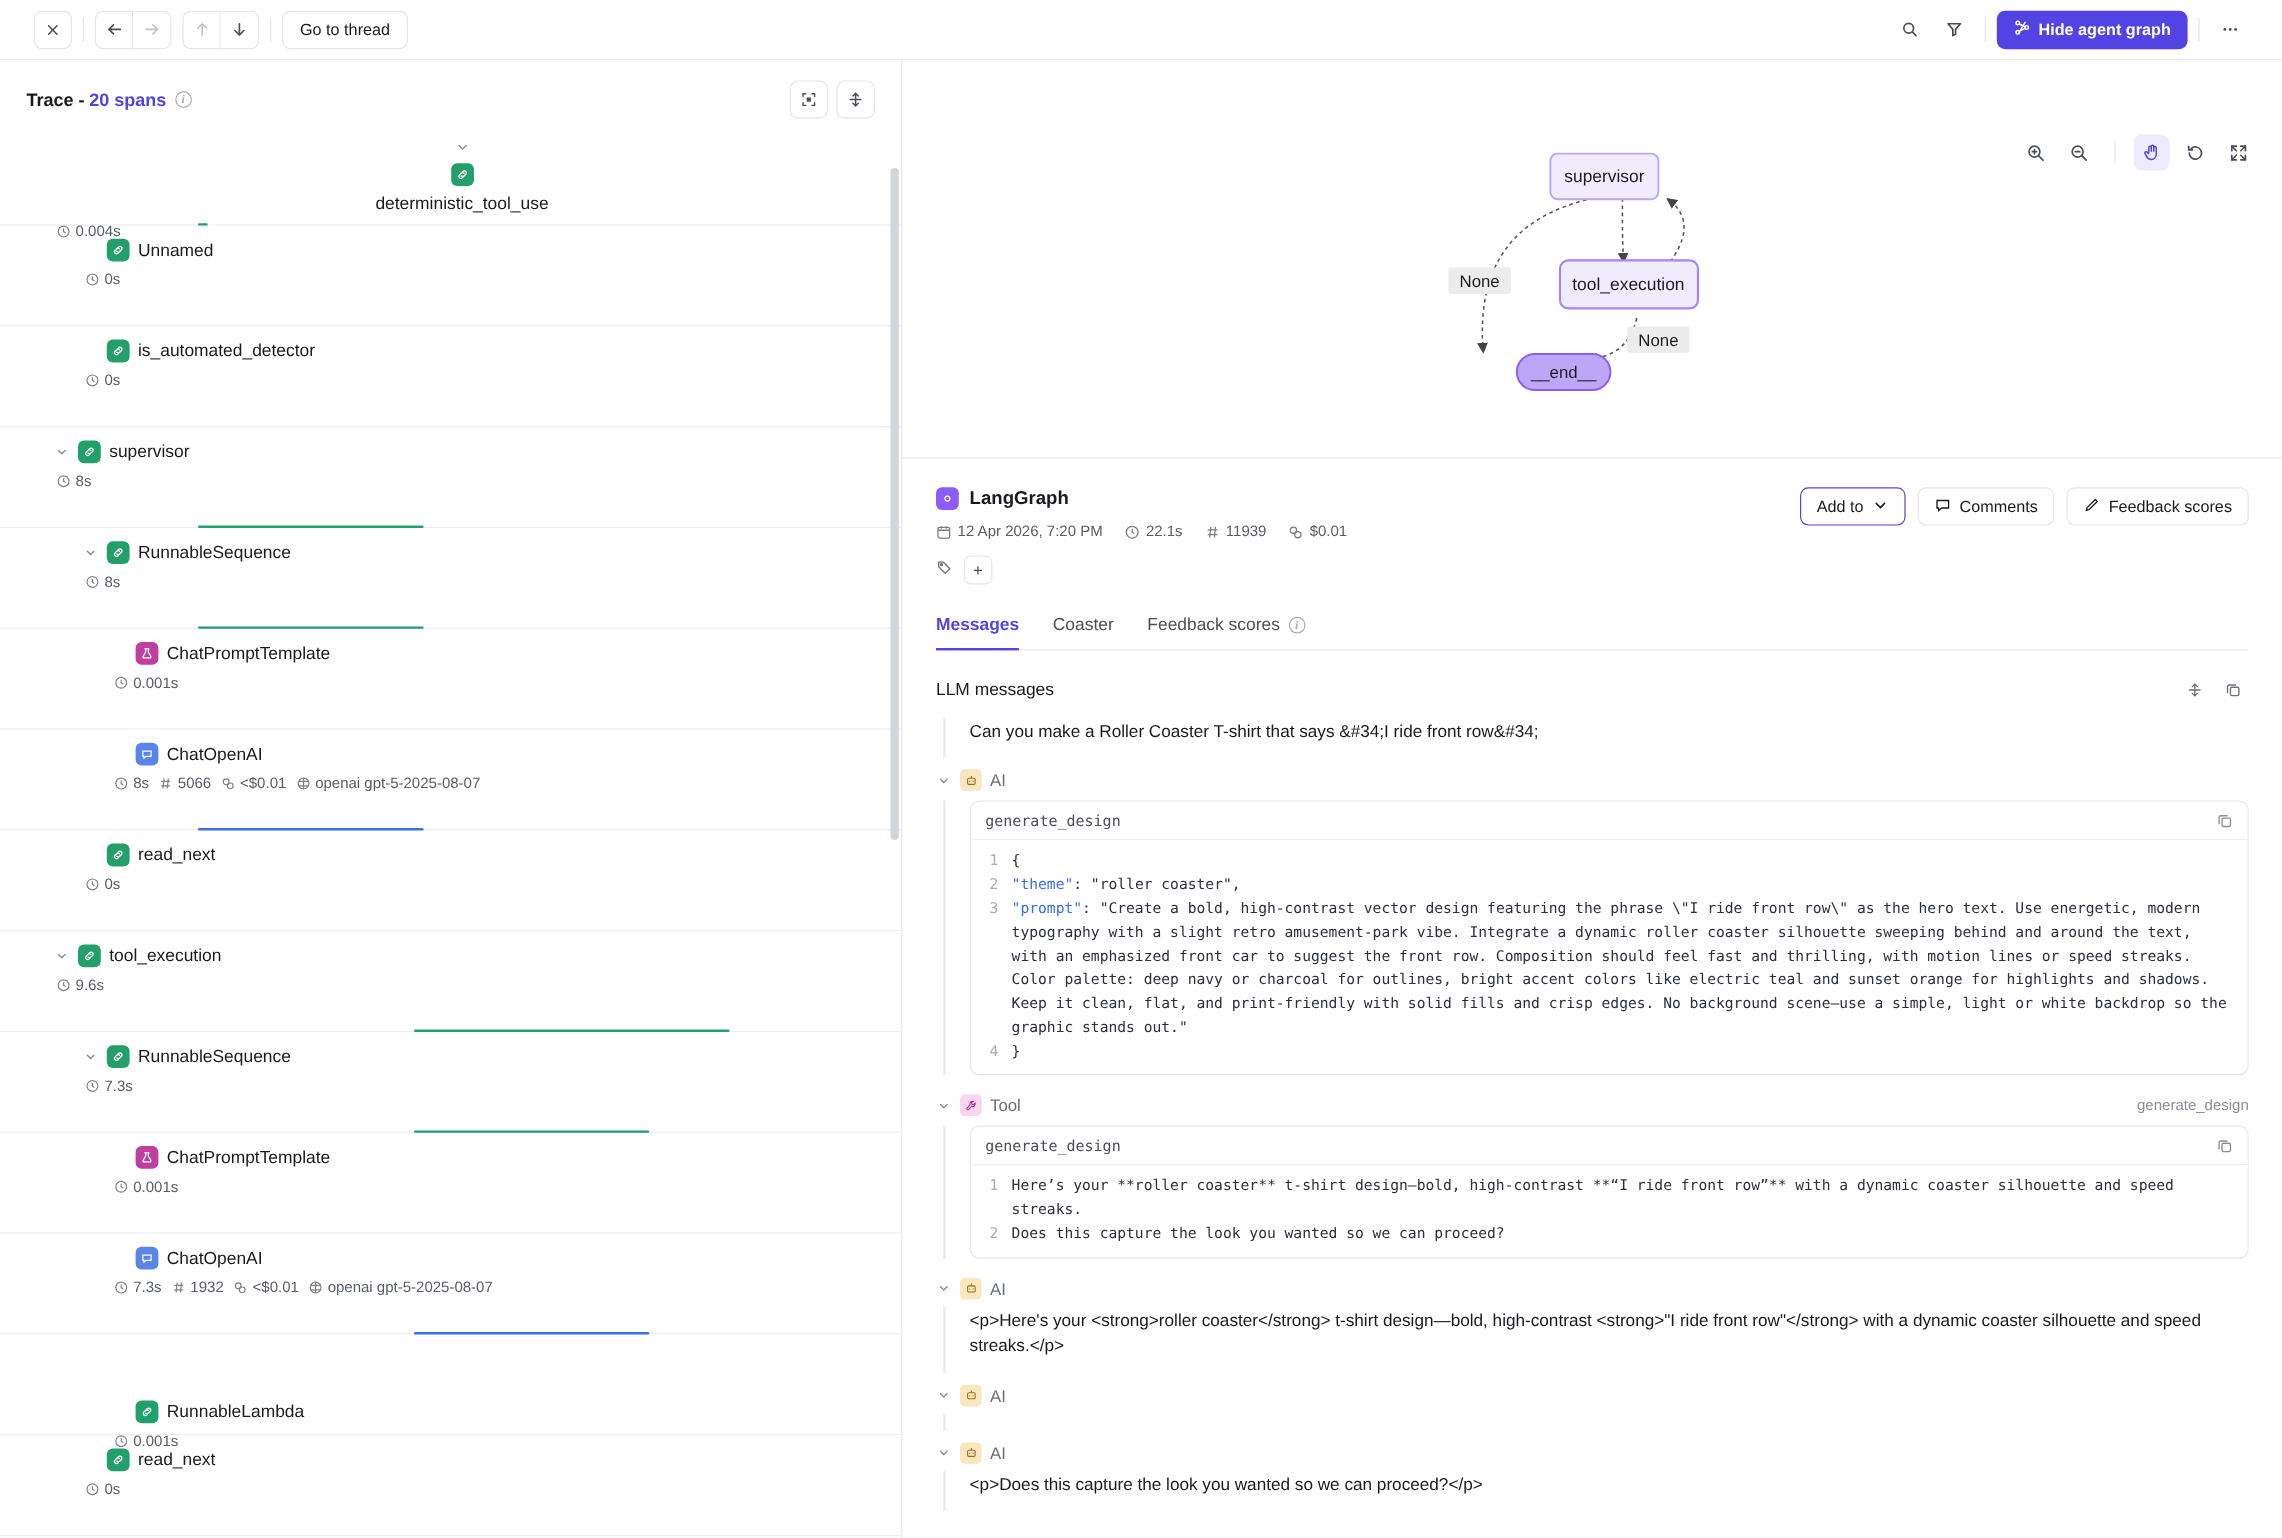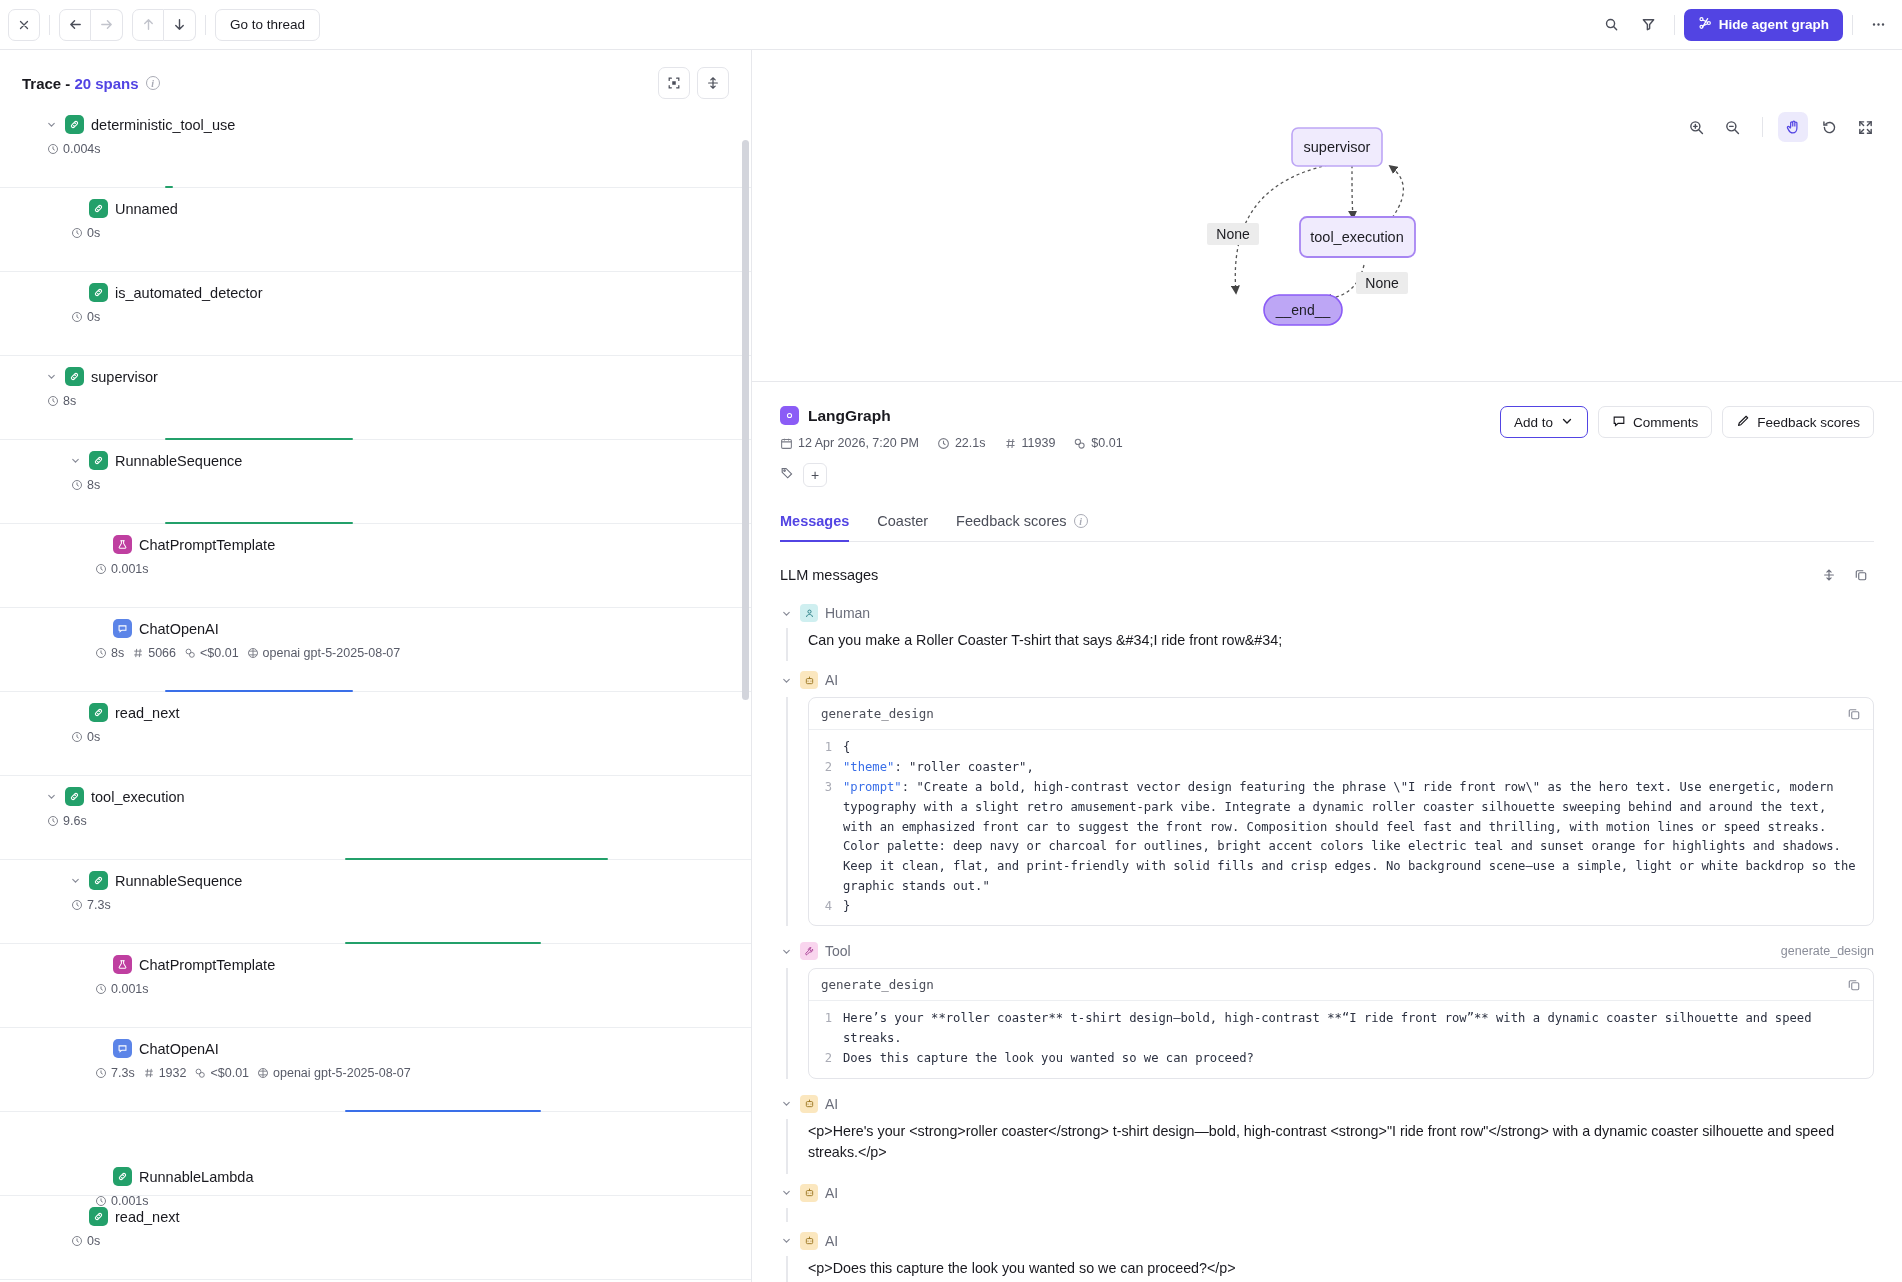--- a/index.html
+++ b/index.html
@@ -10,21 +10,21 @@
     color: #19191f;
     overflow: hidden;
   }
   .app { width: 1902px; height: 1282px; display: flex; flex-direction: column; }
 
   
   .topbar {
     height: 50px; flex: 0 0 50px;
     border-bottom: 1px solid #e7e8ec;
     display: flex; align-items: center;
-    padding: 0 8px;
+    padding: 0 28px;
     gap: 0;
   }
   .tb-left { display: flex; align-items: center; gap: 0; }
   .icon-btn {
     width: 32px; height: 32px;
     border: 1px solid #e4e5ea; border-radius: 7px;
     background: #fff;
     display: flex; align-items: center; justify-content: center;
     color: #4b4e59;
     cursor: pointer;
@@ -323,21 +323,21 @@
           <div class="icon-btn">
             <svg viewBox="0 0 16 16" width="14" height="14" fill="none" stroke="currentColor" stroke-width="1.4" stroke-linecap="round">
                 <path d="M8 2v12M5.5 4.5L8 2l2.5 2.5M5.5 11.5L8 14l2.5-2.5M3 8h10"></path>
               </svg>
           </div>
         </div>
       </div>
 
       <div class="tree" id="tree">
           <div class="node">
-            <div class="node-row" style="padding-left: 44px;">
+            <div class="node-row" style="padding-left: 19px; flex-direction: column;">
               <span class="chev">
                 <svg viewBox="0 0 16 16" width="11" height="11" fill="none" stroke="currentColor" stroke-width="1.7" stroke-linecap="round">
                   <path d="M4 6.3l4 4 4-4"></path>
                 </svg>
               </span>
               <span class="tag green">
                 <svg viewBox="0 0 16 16" fill="none" stroke="#fff" stroke-width="1.6" stroke-linecap="round">
                   <path d="M6.4 9.6a2.4 2.4 0 0 0 3.4 0l2-2a2.4 2.4 0 1 0-3.4-3.4L7.6 5"></path>
                   <path d="M9.6 6.4a2.4 2.4 0 0 0-3.4 0l-2 2a2.4 2.4 0 1 0 3.4 3.4L8.4 11"></path>
                 </svg>
@@ -907,34 +907,20 @@
               <svg viewBox="0 0 16 16" width="14" height="14" fill="none" stroke="currentColor" stroke-width="1.3">
                   <rect x="5.4" y="5.4" width="8" height="8" rx="1.3"></rect>
                   <path d="M10.6 3.2H3.9a1.3 1.3 0 0 0-1.3 1.3v6.7"></path>
                 </svg>
             </div>
           </div>
         </div>
 
         <div class="msgs" id="msgs">
             <div class="msg">
-              <div class="msg-title">
-                <span class="chev">
-                  <svg viewBox="0 0 16 16" width="11" height="11" fill="none" stroke="#8a8d99" stroke-width="1.7" stroke-linecap="round">
-                    <path d="M4 6.3l4 4 4-4"></path>
-                  </svg>
-                </span>
-                <span class="role-badge human">
-                  <svg viewBox="0 0 16 16" width="11" height="11" fill="none" stroke="#2b7f86" stroke-width="1.4">
-                    <circle cx="8" cy="5.3" r="2.3"></circle>
-                    <path d="M3.6 13c.4-2.4 2.2-3.6 4.4-3.6s4 1.2 4.4 3.6"></path>
-                  </svg>
-                </span>
-                <span class="role-label">Human</span>
-              </div>
               <div class="msg-body">
                 <div class="plain">Can you make a Roller Coaster T-shirt that says &amp;#34;I ride front row&amp;#34;</div>
               </div>
             </div>
             <div class="msg">
               <div class="msg-title">
                 <span class="chev">
                   <svg viewBox="0 0 16 16" width="11" height="11" fill="none" stroke="#8a8d99" stroke-width="1.7" stroke-linecap="round">
                     <path d="M4 6.3l4 4 4-4"></path>
                   </svg>

